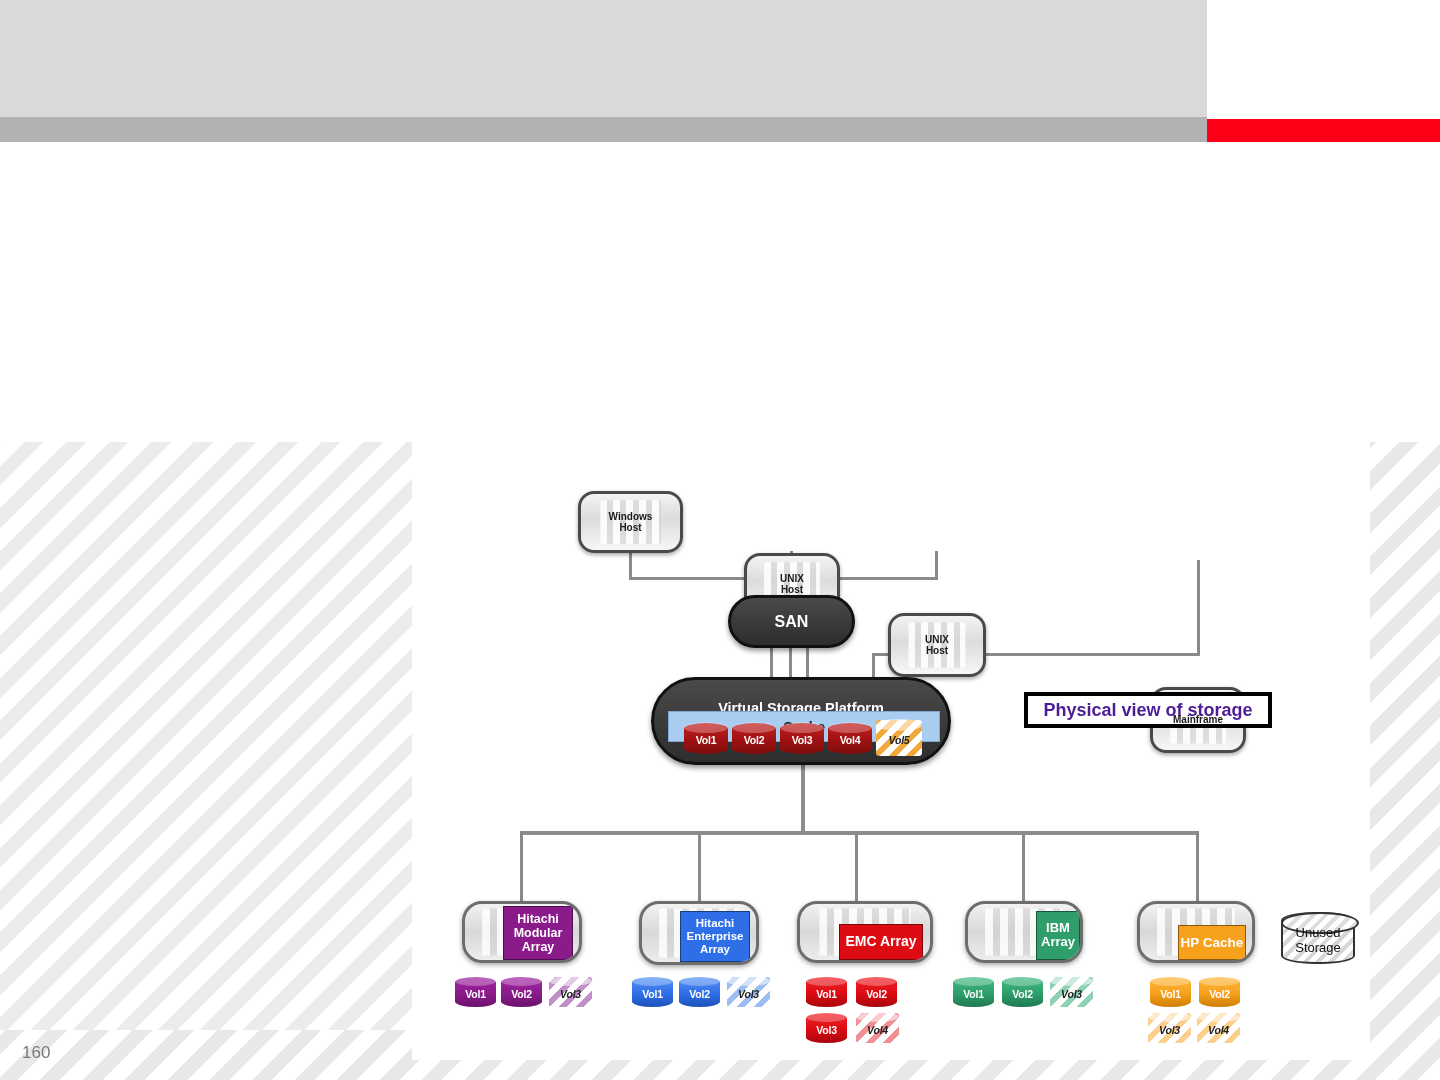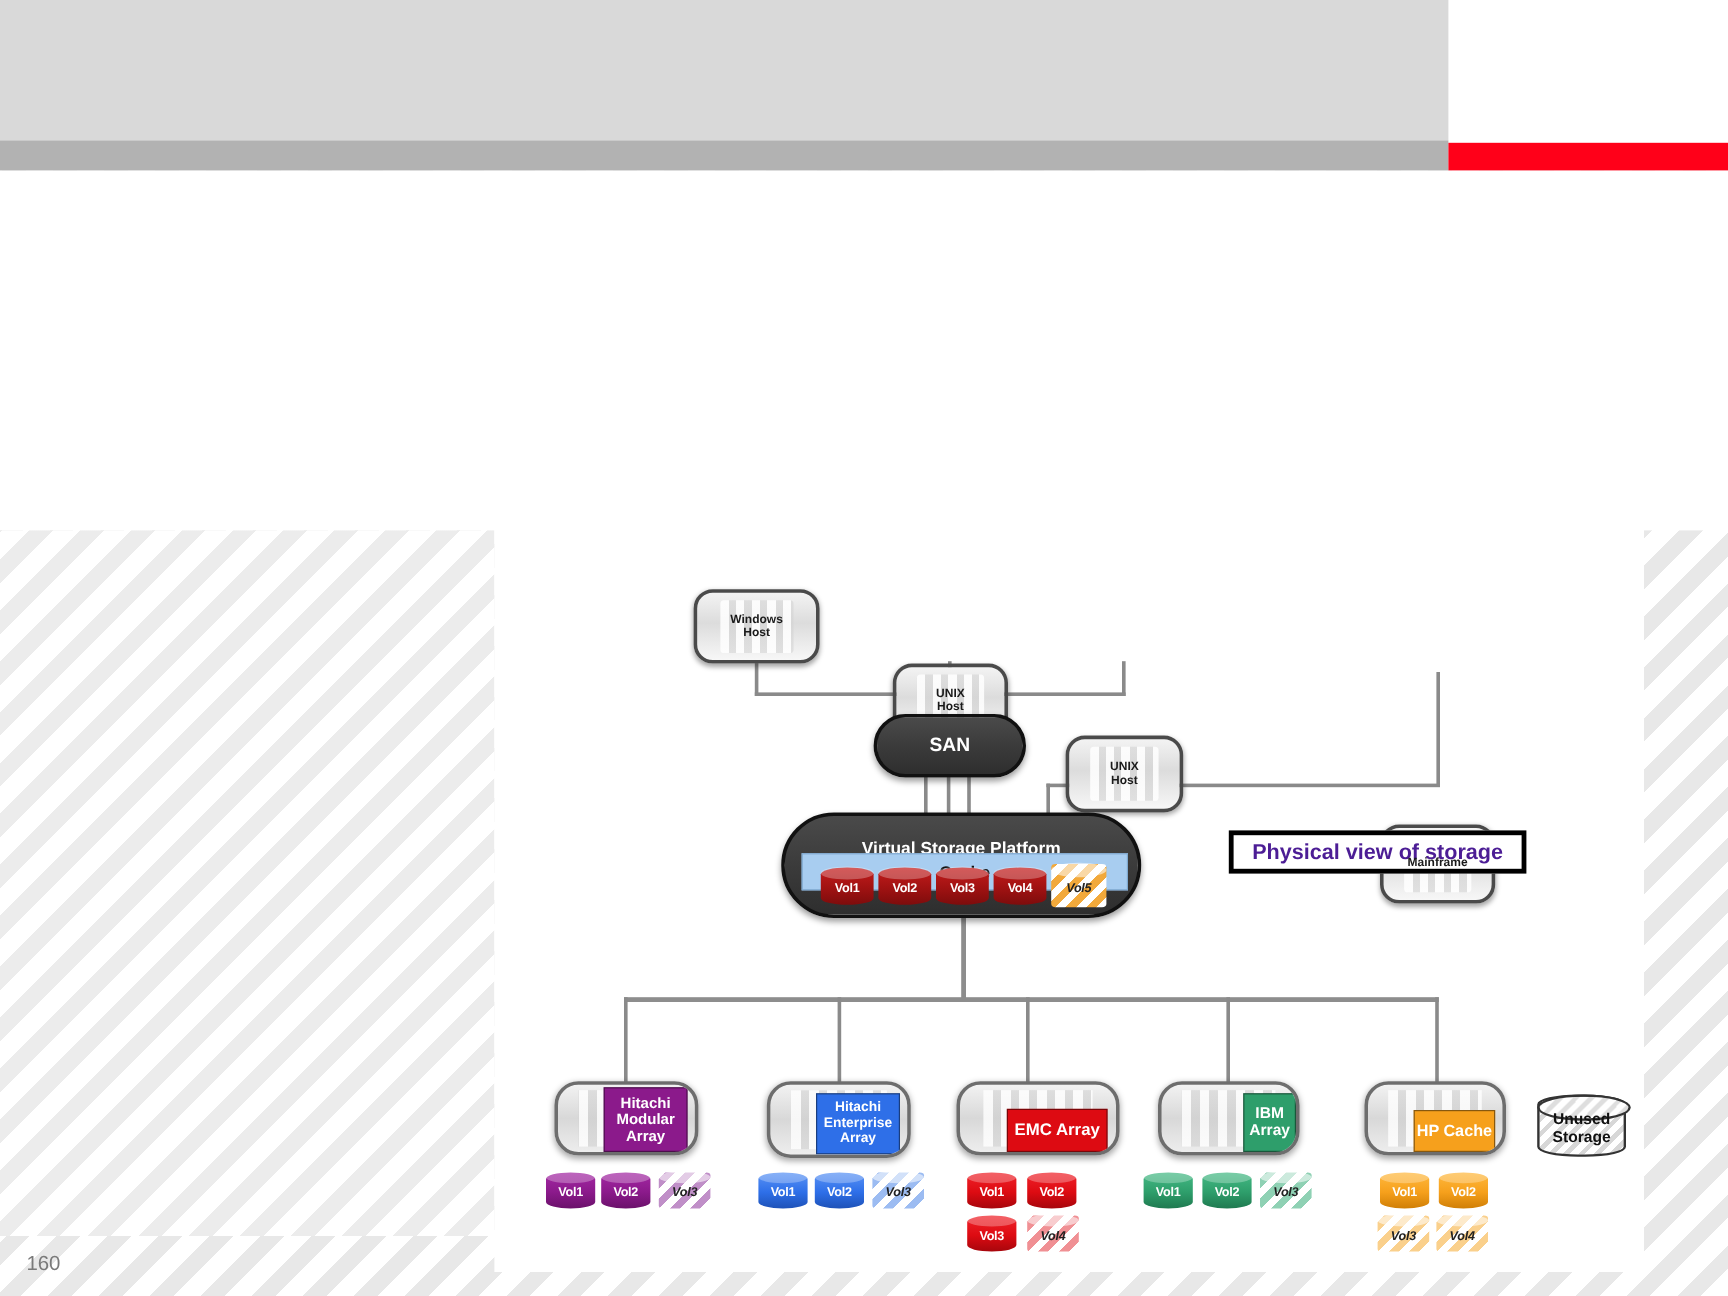--- a/index.html
+++ b/index.html
@@ -157,21 +157,21 @@
   }
 
   
   #unused-legend{
     position:absolute;
     border:2px solid #333;
     border-radius:46% / 16%;
     background:repeating-linear-gradient(-45deg,
       #ffffff 0 5px, #d7d7d7 5px 9px);
     display:flex; align-items:center; justify-content:center;
-    font-size:13px; font-weight:bold; color:#111; line-height:1.15;
+    font-size:13px; font-weight:normal; color:#111; line-height:1.15;
     text-align:center;
   }
   #unused-legend::before{
     content:""; position:absolute; left:-2px; top:-2px;
     width:calc(100% + 4px); height:38%;
     border:2px solid #333; border-radius:50%;
     background:repeating-linear-gradient(-45deg,
       #ffffff 0 5px, #dedede 5px 9px);
   }
   #unused-legend span{ position:relative; z-index:3; margin-top:6px; }

